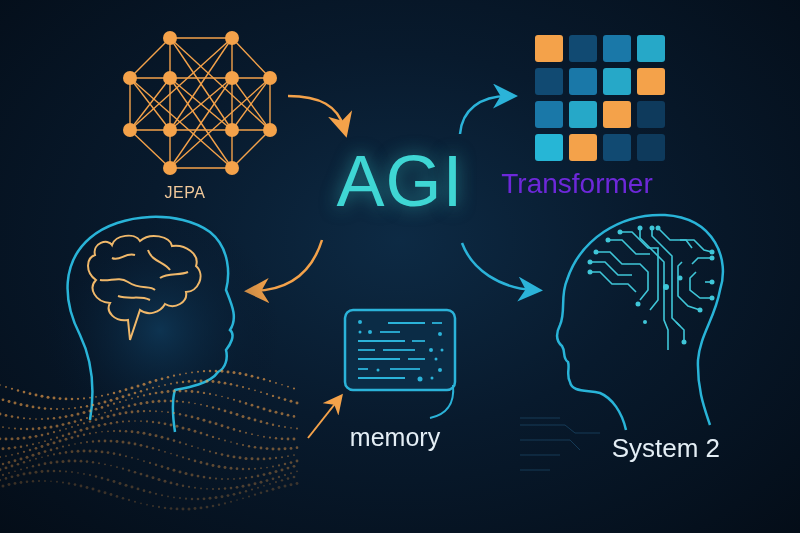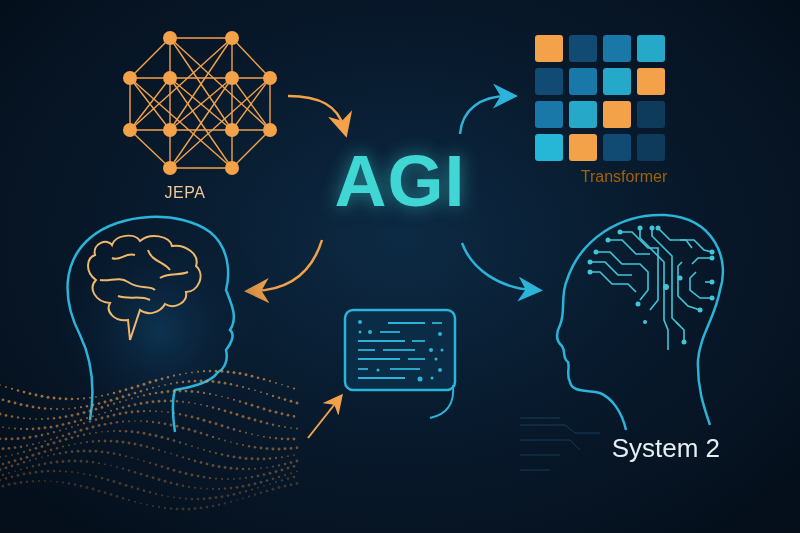--- a/index.html
+++ b/index.html
@@ -4,23 +4,23 @@
 <style>
   html, body { margin:0; padding:0; }
   body {
     width:800px; height:533px; overflow:hidden; position:relative;
     background: radial-gradient(ellipse at 50% 45%, #0d2a44 0%, #081a2d 45%, #040d18 100%);
     font-family: "Liberation Sans", sans-serif;
   }
   svg.scene { position:absolute; left:0; top:0; }
   .label { position:absolute; text-align:center; white-space:nowrap; }
   .jepa { left:140px; top:184px; width:90px; font-size:16px; color:#f0c89a; letter-spacing:0.5px; }
-  .agi  { left:300px; top:140px; width:200px; font-size:72px; font-weight:bold; color:#3fd6d4;
+  .agi  { left:300px; top:140px; width:200px; font-size:72px; font-weight:normal; color:#3fd6d4;
           text-shadow: 0 0 18px rgba(63,214,212,0.55); letter-spacing:1px; }
-  .transformer { left:539px; top:168px; width:170px; font-size:16px; color:#a16207; }
+  .transformer { left:492px; top:168px; width:170px; font-size:28px; color:#6d28d9; }
   .dynmem { left:335px; top:423px; width:120px; font-size:25px; line-height:28px; color:#e4eef5; }
   .sys2 { left:580px; top:433px; width:140px; font-size:26px; color:#e4eef5;text-align:right; }
 </style>
 </head>
 <body>
 
 <svg class="scene" width="800" height="533" viewBox="0 0 800 533">
   <defs>
     <marker id="arrO" markerWidth="10" markerHeight="10" refX="6" refY="5" orient="auto">
       <path d="M0,0 L10,5 L0,10 L3,5 Z" fill="#f4a24a"></path>
@@ -799,14 +799,15 @@
     <path d="M520,440 L570,440 L580,450"></path>
       <path d="M520,455 L560,455"></path>
       <path d="M520,470 L550,470"></path>
   </g>
 </svg>
 
 <div class="label jepa">JEPA</div>
 <div class="label agi">AGI</div>
 <div class="label transformer">Transformer</div>
 <div class="label dynmem">
+  <div>memory</div>
 </div>
 <div class="label sys2">System 2</div>
 
 </body></html>

